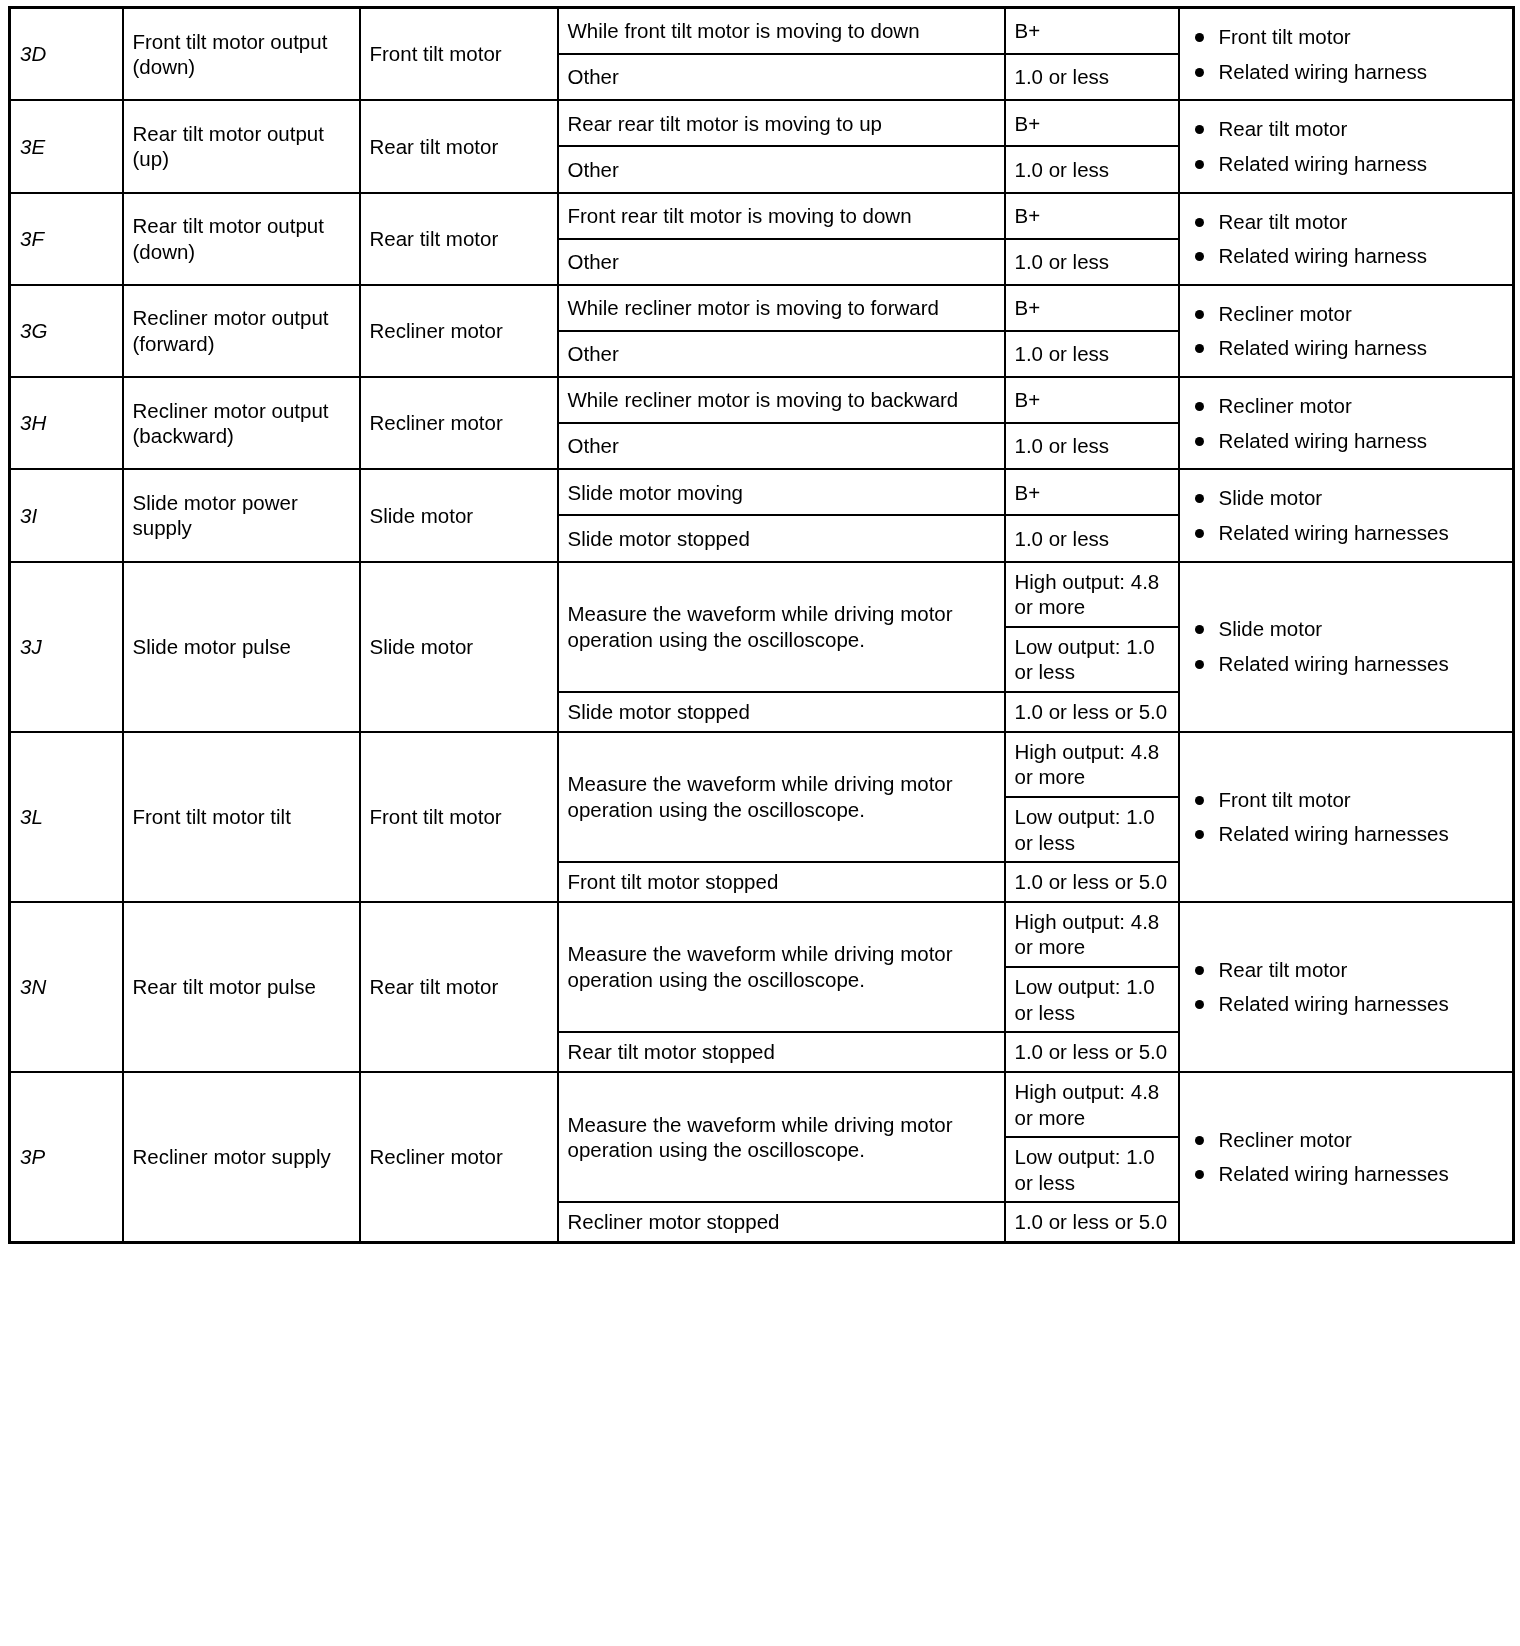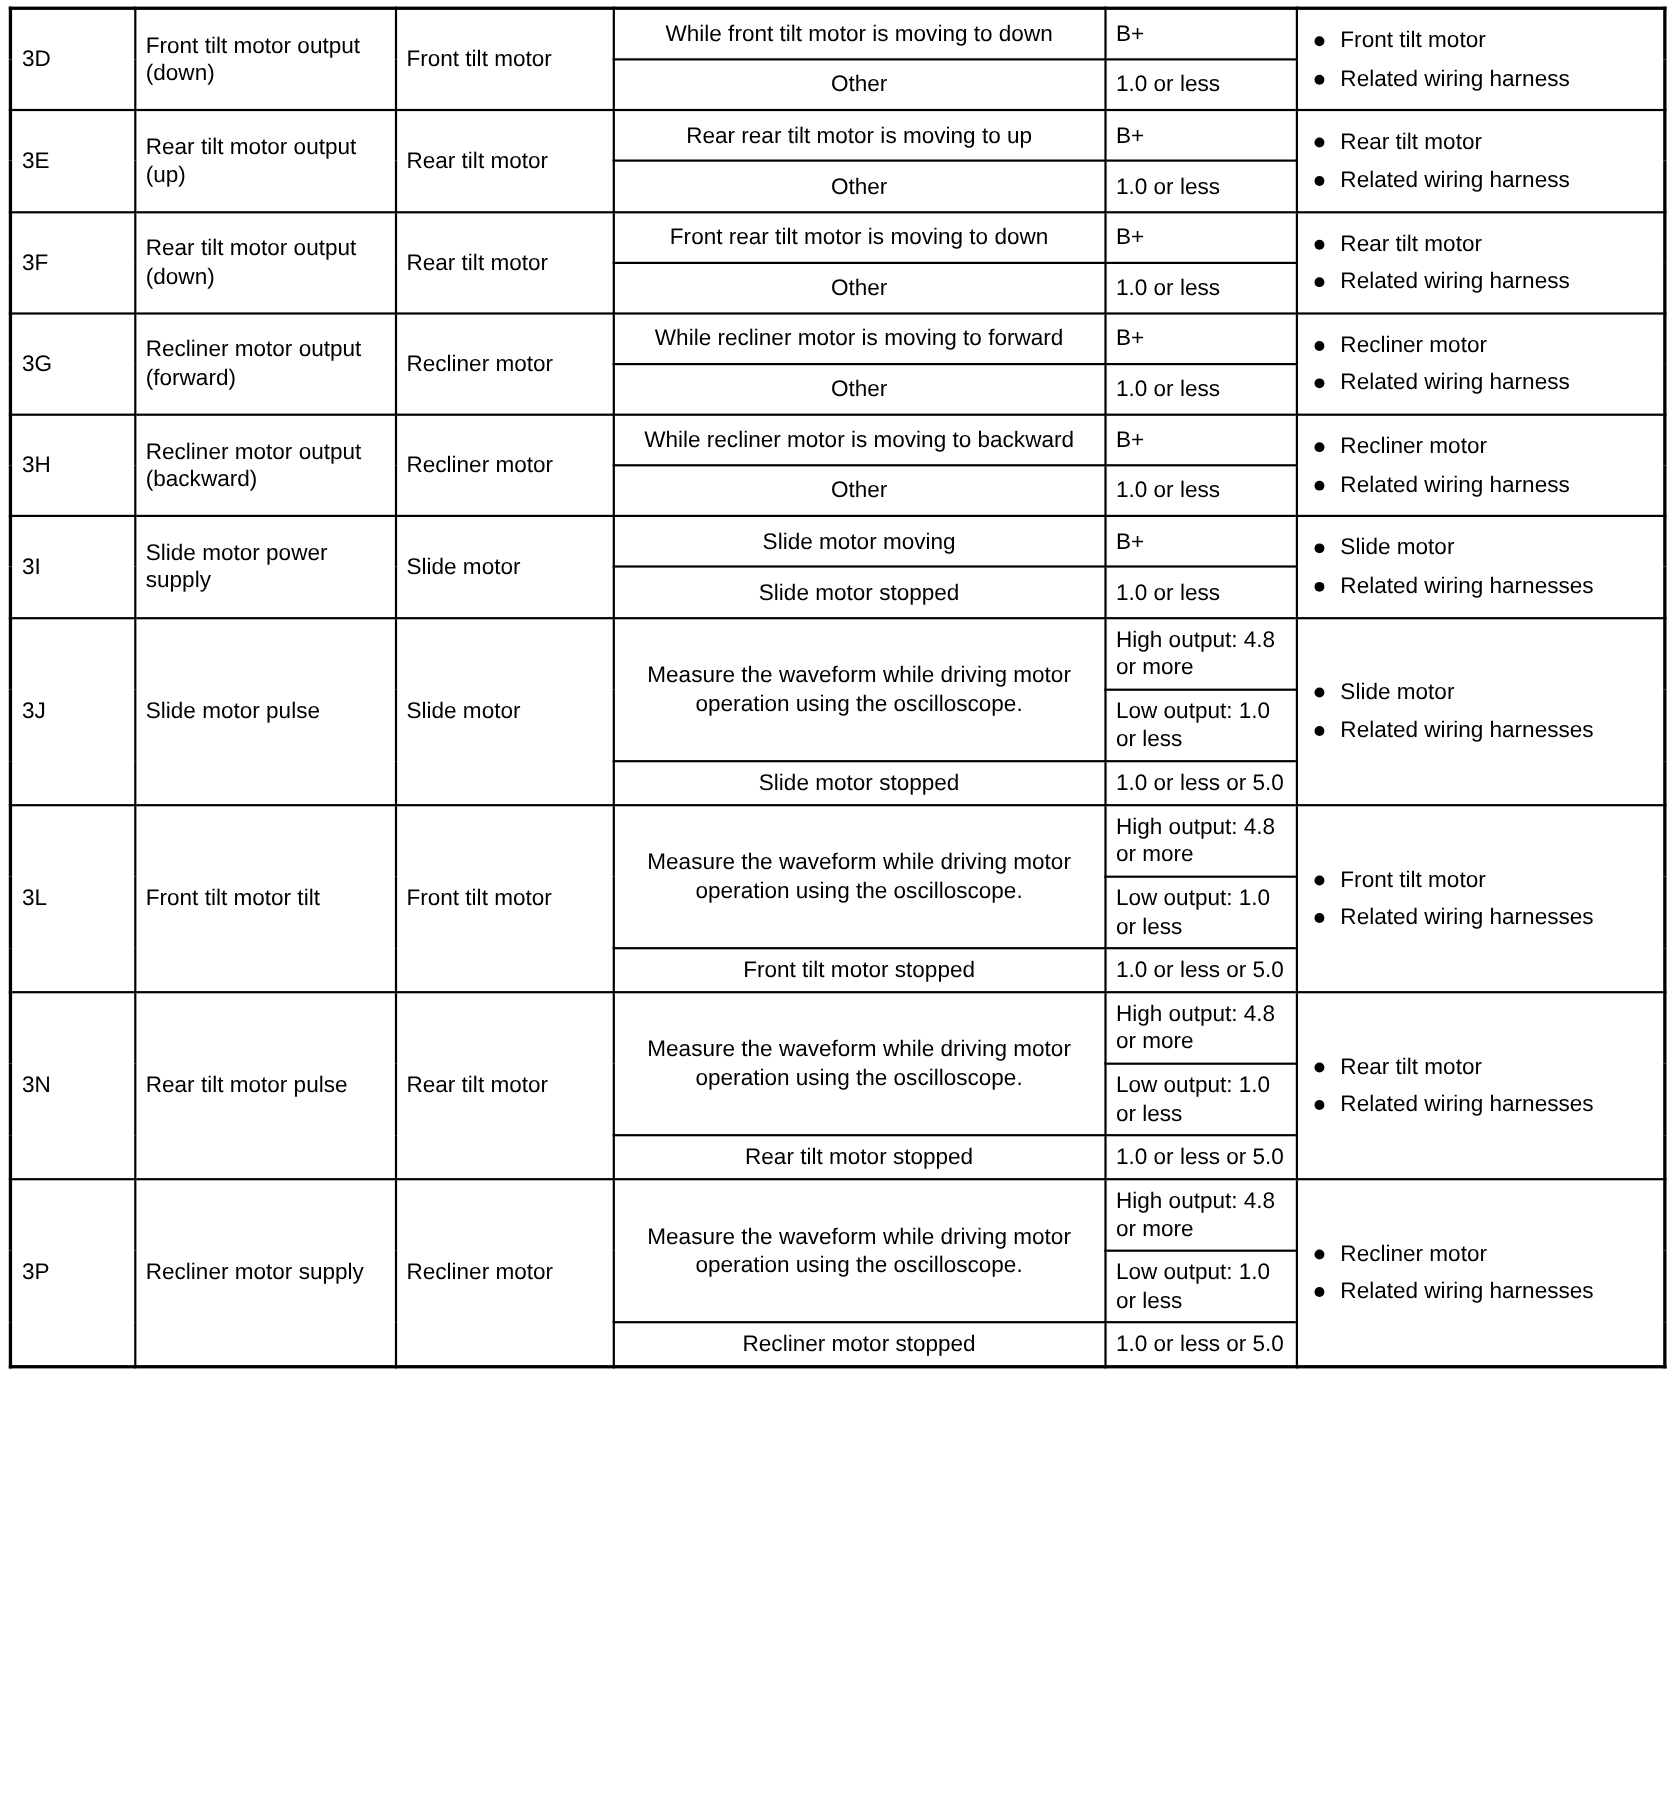--- a/index.html
+++ b/index.html
@@ -35,27 +35,27 @@
   col.c-code  { width: 113px; }
   col.c-item  { width: 237px; }
   col.c-part  { width: 198px; }
   col.c-cond  { width: 447px; }
   col.c-std   { width: 174px; }
   col.c-ref   { width: 335px; }
 
   td.code {
     padding-left: 9px;
     vertical-align: middle;
+    font-style: italic;
   }
   td.item, td.part {
     vertical-align: middle;
   }
   td.cond {
     vertical-align: middle;
-    text-align: center;
   }
   td.std {
     vertical-align: middle;
   }
   td.ref {
     vertical-align: middle;
     padding: 4px 6px 4px 14px;
   }
   ul.bullets {
     list-style: none;

